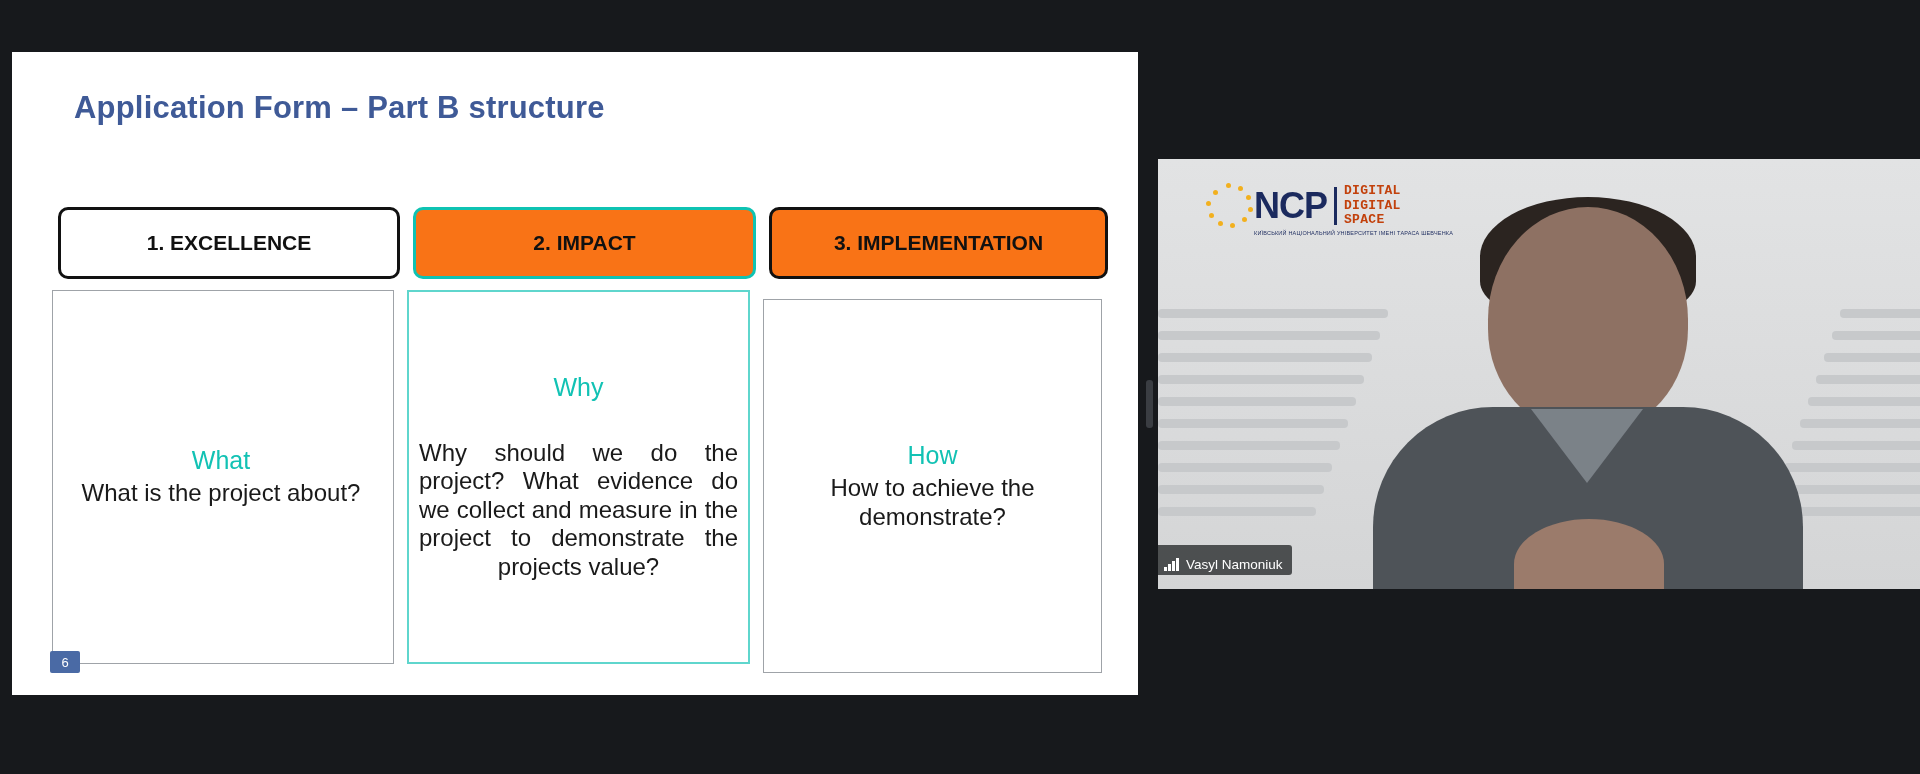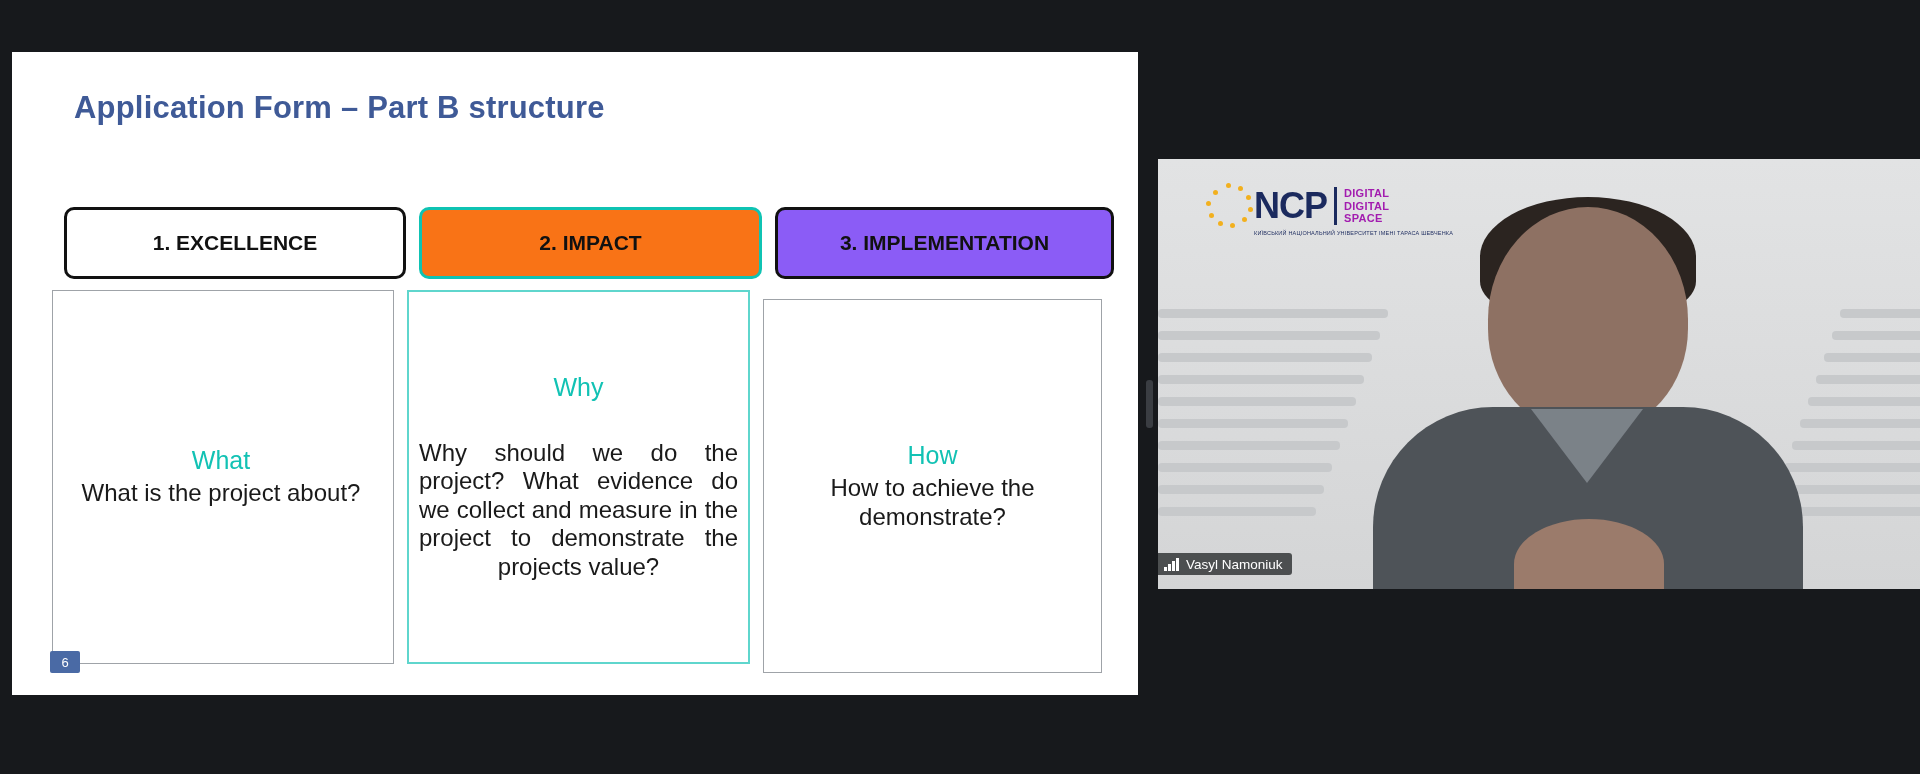--- a/index.html
+++ b/index.html
@@ -45,42 +45,42 @@
     font-size: 31px;
     font-weight: bold;
     color: #3f5a97;
     letter-spacing: 0.2px;
     white-space: nowrap;
   }
 
   
   .pills {
     position: absolute;
-    left: 52px;
+    left: 46px;
     top: 155px;
     width: 1050px;
     height: 64px;
     text-decoration: underline;
   }
   .pill {
     position: absolute;
     top: 0;
     height: 72px;
     border-radius: 10px;
     box-sizing: border-box;
     display: flex;
     align-items: center;
     justify-content: center;
     font-size: 21px;
     font-weight: bold;
     color: #111111;
   }
   .pill.p1 { left: 0px;   width: 342px; border: 3px solid #111111; background: #ffffff; }
   .pill.p2 { left: 355px; width: 343px; border: 3px solid #0fc3b3; background: #f97316; color: #111111; }
-  .pill.p3 { left: 711px; width: 339px; border: 3px solid #111111; background: #8b5cf6; }
+  .pill.p3 { left: 711px; width: 339px; border: 3px solid #111111; background: #f97316; }
 
   
   .cols {
     position: absolute;
     left: 40px;
     top: 238px;
     width: 1050px;
     height: 374px;
   }
   .col {
@@ -199,25 +199,26 @@
     letter-spacing: -1px;
     line-height: 1;
   }
   .logo-bar {
     width: 3px;
     height: 38px;
     background: #1b2a5e;
     margin: 0 7px;
   }
   .logo-dis {
-    font-size: 11px;
+    font-size: 13px;
     font-weight: bold;
-    color: #a21caf;
+    color: #c2410c;
     line-height: 1.15;
     letter-spacing: 0.3px;
+    font-family: Liberation Mono, monospace;
   }
   .logo-sub-uni {
     font-size: 5.5px;
     color: #1b2a5e;
     letter-spacing: 0.2px;
     margin-top: 1px;
     margin-left: 48px;
   }
   .logo-sub {
     font-size: 10.5px;
@@ -277,21 +278,21 @@
   .name-badge {
     position: absolute;
     left: 0px;
     bottom: 14px;
     height: 22px;
     background: rgba(24,26,28,0.72);
     color: #ffffff;
     font-size: 13.5px;
     display: flex;
     align-items: center;
-    padding: 0 9px 0 6px;
+    padding: 8px 9px 0 6px;
     border-radius: 0 3px 3px 0;
   }
   .mic-bars {
     display: inline-flex;
     align-items: flex-end;
     height: 13px;
     margin-right: 6px;
   }
   .mic-bars i {
     display: block;

